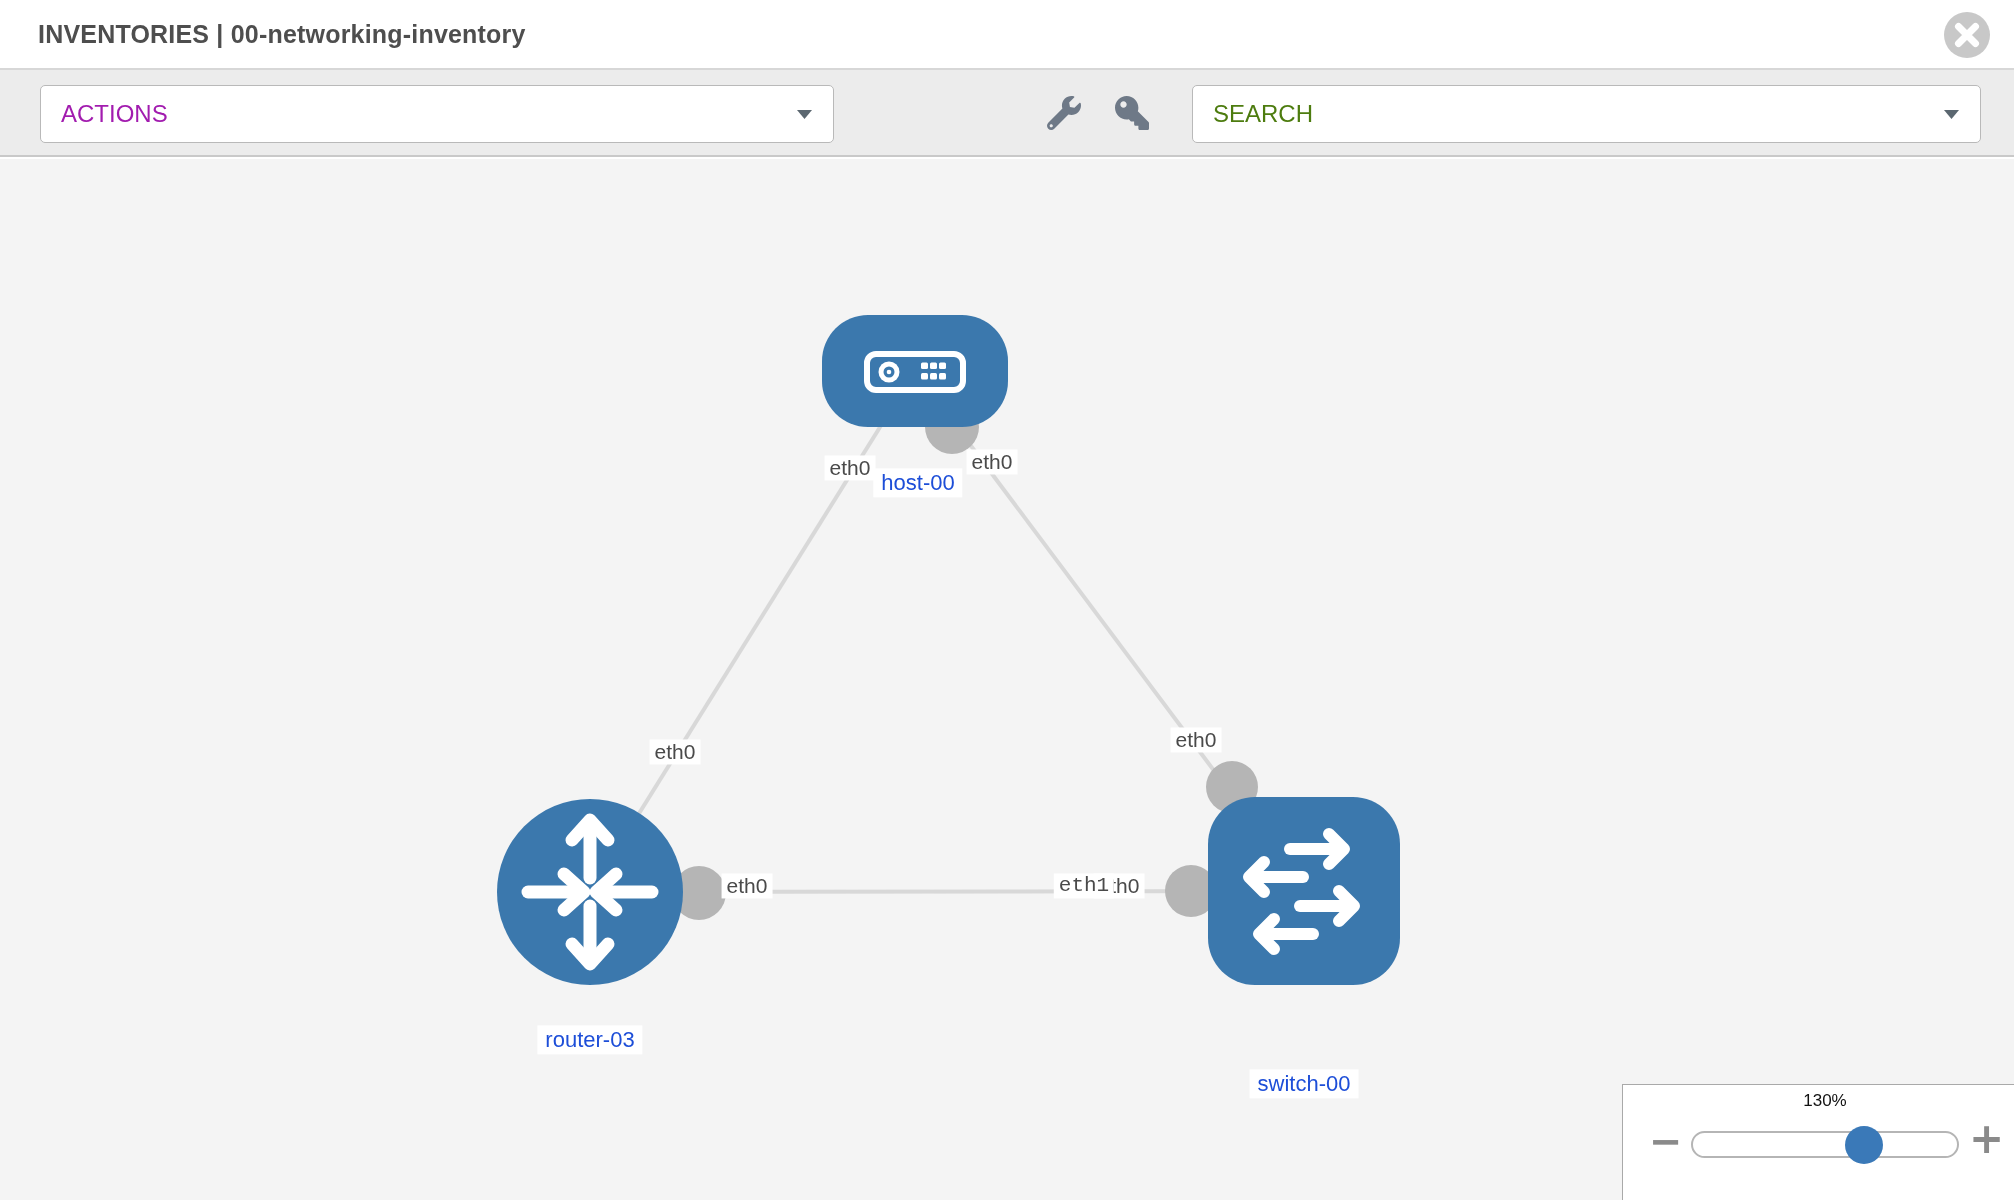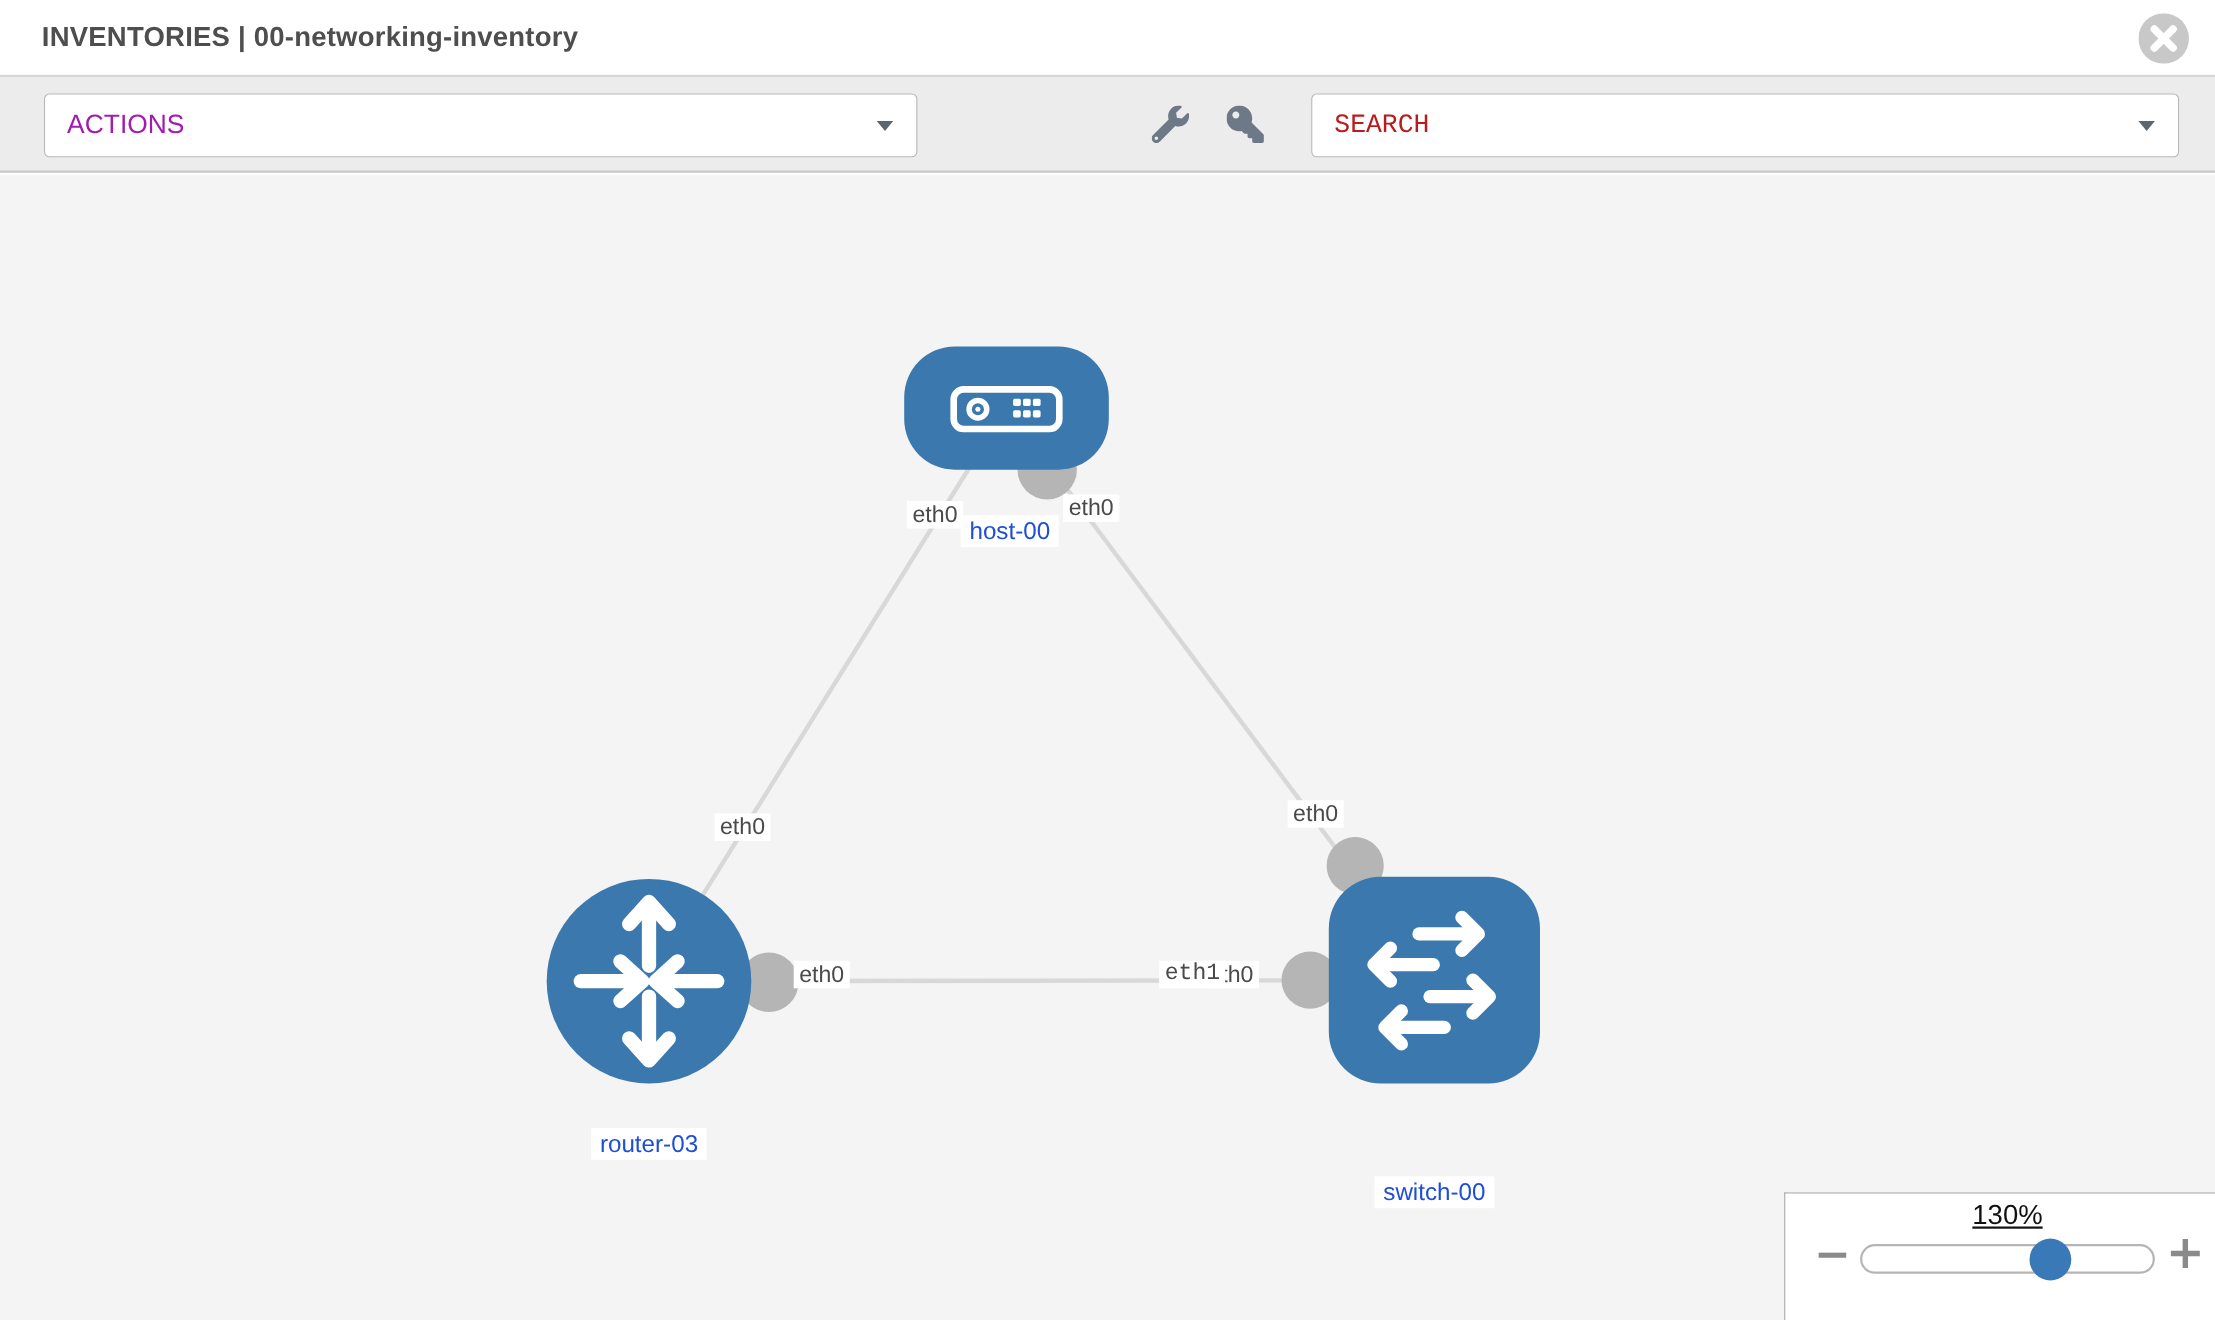--- a/index.html
+++ b/index.html
@@ -14,40 +14,40 @@
   .close-btn { position:absolute; right:24px; top:12px; width:46px; height:46px; padding:0;
                border:none; background:transparent; cursor:pointer; }
 
   
   .toolbar { position:absolute; left:0; top:70px; width:2014px; height:87px; background:#ececec;
              border-bottom:2px solid #c9c9c9; }
   .select-box { position:absolute; top:15px; height:58px; background:#ffffff;
                 border:1px solid #b9b9b9; border-radius:5px; display:flex; align-items:center;
                 justify-content:space-between; padding:0 20px; font-size:24px; cursor:pointer; }
   .select-actions { left:40px; width:794px; color:#a21caf; }
-  .select-search  { left:1192px; width:789px; color:#b91c1c;font-family:Liberation Mono, monospace; }
+  .select-search  { left:1192px; width:789px; color:#4d7c0f; }
   .tool-btn { position:absolute; top:26px; width:36px; height:36px; padding:0; border:none;
               background:transparent; cursor:pointer; }
   .tool-btn.wrench { left:1046px; }
   .tool-btn.key    { left:1114px; }
 
   
   .canvas { position:absolute; left:0; top:159px; width:2014px; height:1041px; background:#f4f4f4; overflow:hidden; }
   .canvas svg.graph { position:absolute; left:0; top:0; }
 
   .node-label { position:absolute; transform:translate(-50%,-50%); background:#ffffff;
                 color:#1d4ed8; font-size:22px; line-height:1.15; padding:2px 8px; white-space:nowrap;margin-top:28px; }
   .iface-label { position:absolute; transform:translate(-50%,-50%); background:#ffffff;
                  color:#4a4a4a; font-size:21px; line-height:1.1; padding:1px 5px; white-space:nowrap; }
 
   
   .zoom-panel { position:absolute; left:1622px; top:925px; width:392px; height:116px;
                 background:#ffffff; border-top:1px solid #a9a9a9; border-left:1px solid #a9a9a9; }
   .zoom-level { position:absolute; left:202px; top:6px; transform:translateX(-50%);
-                font-size:25px; color:#111111;text-decoration:underline; }
+                font-size:17px; color:#111111; }
   .zoom-minus, .zoom-plus { position:absolute; border:none; background:transparent; padding:0;
                 font-weight:bold; color:#8a8a8a; cursor:pointer; line-height:1;
                 font-family:"DejaVu Sans", sans-serif; }
   .zoom-minus { left:26px; top:36px; font-size:40px; }
   .zoom-plus  { left:346px; top:33px; font-size:42px; }
   .zoom-track { position:absolute; left:68px; top:46px; width:268px; height:27px;
                 background:#ffffff; border:2px solid #b5b5b5; border-radius:14px; cursor:pointer; }
   .zoom-thumb { position:absolute; left:222px; top:41px; width:38px; height:38px;
                 border-radius:50%; background:#3a79b8; cursor:grab; }
 </style>

